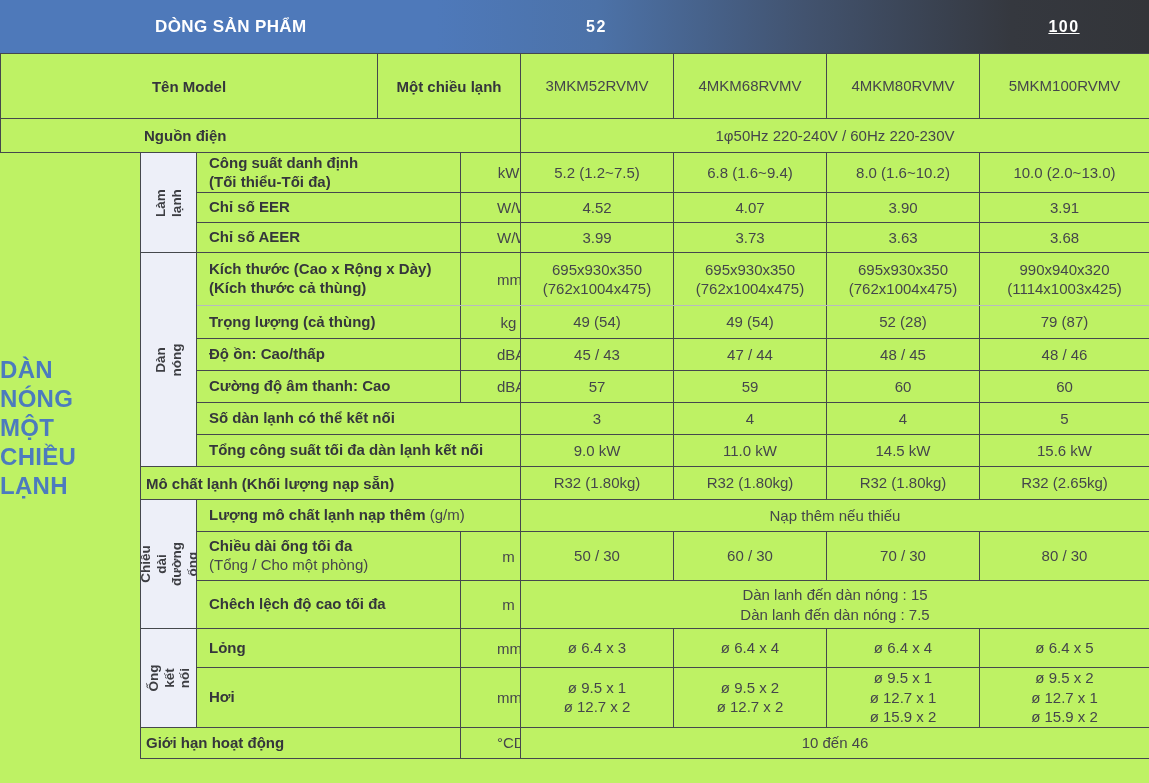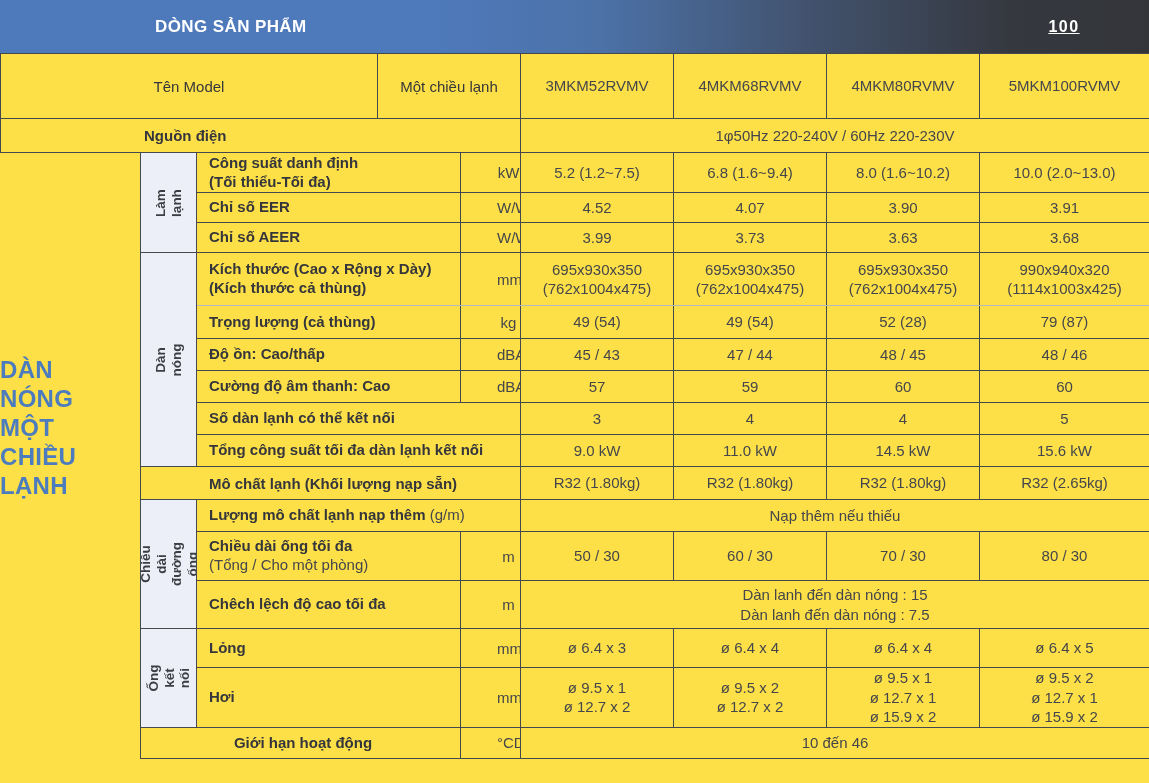--- a/index.html
+++ b/index.html
@@ -1,44 +1,44 @@
 <!DOCTYPE html>
 <html><head>
 <meta charset="utf-8">
 <style>
   html,body { margin:0; padding:0; background:#fff; }
   .page {
-    position:relative; width:1149px; height:783px; background:#fde047;
+    position:relative; width:1149px; height:783px; background:#bef264;
     font-family:"Liberation Sans", sans-serif; color:#45464b; overflow:hidden;
   }
   
   .header-bar {
     position:absolute; left:0; top:0; width:1149px; height:53px;
     background:linear-gradient(90deg,#4e79ba 0%,#4e79ba 38%,#4c72a8 52%,#42536f 70%,#35383f 88%,#333539 100%);
   }
   .header-title {
     position:absolute; left:155px; top:0; height:53px; line-height:53px;
     color:#fff; font-weight:bold; font-size:17px; letter-spacing:.4px;
   }
   .header-col { position:absolute; top:0; height:53px; line-height:53px; text-align:center;
     color:#fff; font-weight:bold; font-size:16px; letter-spacing:1.5px; }
   .hc1{left:520px;width:153px;} .hc2{left:673px;width:153px;} .hc3{left:826px;width:153px;} .hc4{left:979px;width:170px;text-decoration:underline;}
   
   table { border-collapse:collapse; table-layout:fixed; }
   td { border:1px solid #45484d; vertical-align:middle; font-size:15px; color:#45464b;
        padding:0; overflow:hidden; }
   .top-table { position:absolute; left:0; top:53px; width:1149px; }
   .main-table { position:absolute; left:140px; top:152px; width:1009px; }
-  .bold { font-weight:normal; color:#35363b; }
+  .bold { font-weight:bold; color:#35363b; }
   .center { text-align:center; }
   .label { text-align:left; padding-left:12px; font-weight:bold; color:#35363b; line-height:1.25; }
   .label .sub { font-weight:bold; display:block; }
   .label .sub-reg { font-weight:normal; color:#45464b; display:block; }
   .label .suffix { font-weight:normal; color:#45464b; }
-  .span-label { text-align:center; padding-left:5px; font-weight:bold; color:#35363b; }
+  .span-label { text-align:left; padding-left:5px; font-weight:bold; color:#35363b; }
   .unit { text-align:center; font-weight:normal;padding-left:36px; }
   .val { text-align:center; white-space:pre-line; line-height:1.3; }
   .group { background:#edeff8; position:relative; }
   .vlabel {
     position:absolute; left:50%; top:50%;
     transform:translate(-50%,-50%) rotate(-90deg);
     white-space:pre-line; text-align:center;
     font-weight:bold; font-size:13.5px; color:#3d3e43; line-height:1.15;
   }
   .light-bottom { border-bottom-color:#b7bac0; }
@@ -50,20 +50,21 @@
     line-height:29px; white-space:pre-line; letter-spacing:.3px;
   }
 </style>
 </head>
 <body>
 
 <div class="page">
 
   <div class="header-bar">
     <div class="header-title">DÒNG SẢN PHẨM</div>
+    <div class="header-col hc1">52</div>
     <div class="header-col hc4">100</div>
   </div>
 
   <div class="side-title">DÀN
 NÓNG
 MỘT
 CHIỀU
 LẠNH</div>
 
   <table class="top-table">

